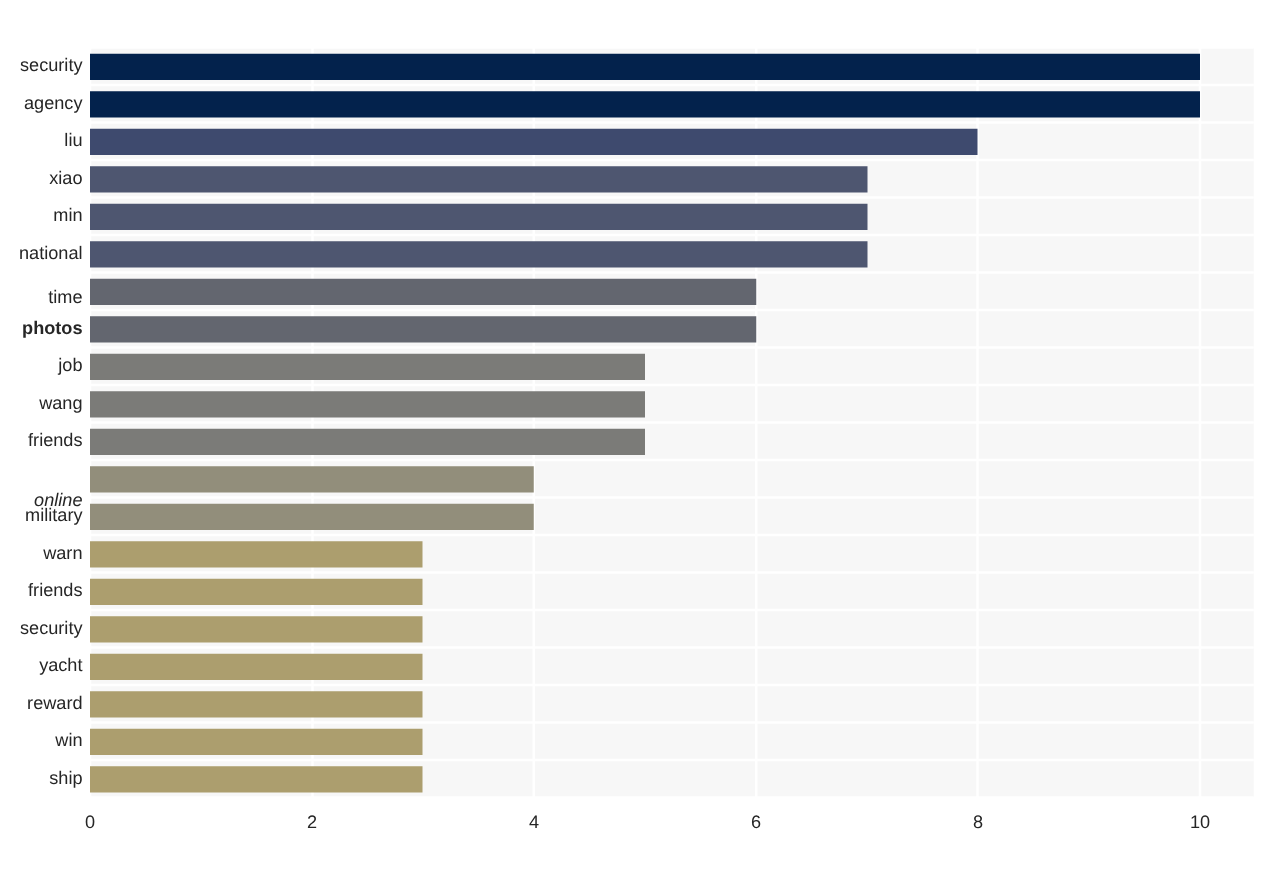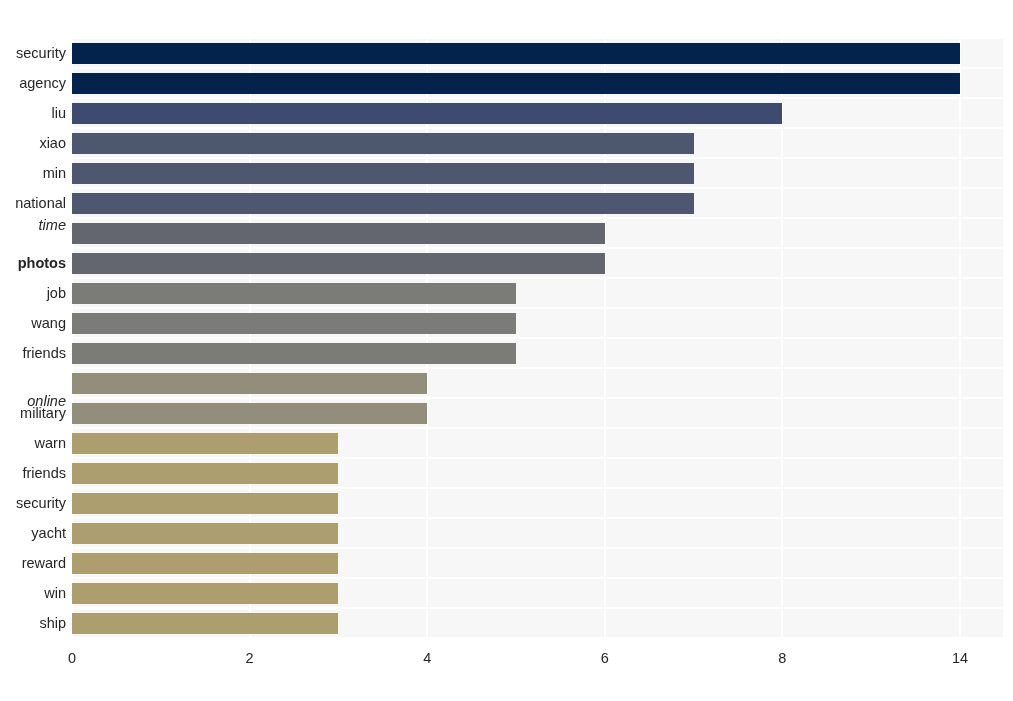--- a/index.html
+++ b/index.html
@@ -229,21 +229,21 @@
       </div>
   </div>
 
   <div id="y-axis">
       <div class="ytick" style="top: 7px;">security</div>
       <div class="ytick" style="top: 37px;">agency</div>
       <div class="ytick" style="top: 67px;">liu</div>
       <div class="ytick" style="top: 97px;">xiao</div>
       <div class="ytick" style="top: 127px;">min</div>
       <div class="ytick" style="top: 157px;">national</div>
-      <div class="ytick" style="top: 179px; font-style: italic;">time</div>
+      <div class="ytick" style="top: 192px;">time</div>
       <div class="ytick" style="top: 217px; font-weight: bold;">photos</div>
       <div class="ytick" style="top: 247px;">job</div>
       <div class="ytick" style="top: 277px;">wang</div>
       <div class="ytick" style="top: 307px;">friends</div>
       <div class="ytick" style="top: 355px; font-style: italic;">online</div>
       <div class="ytick" style="top: 367px; margin-left: 36px;">military</div>
       <div class="ytick" style="top: 397px;">warn</div>
       <div class="ytick" style="top: 427px;">friends</div>
       <div class="ytick" style="top: 457px;">security</div>
       <div class="ytick" style="top: 487px;">yacht</div>
@@ -251,17 +251,17 @@
       <div class="ytick" style="top: 547px;">win</div>
       <div class="ytick" style="top: 577px;">ship</div>
     </div>
 
   <div id="x-axis">
       <div class="xtick" style="left: 72px;">0</div>
       <div class="xtick" style="left: 249.6px;">2</div>
       <div class="xtick" style="left: 427.2px;">4</div>
       <div class="xtick" style="left: 604.8px;">6</div>
       <div class="xtick" style="left: 782.4px;">8</div>
-      <div class="xtick" style="left: 960px;">14</div>
+      <div class="xtick" style="left: 960px;">10</div>
     </div>
 
 
 </div>
 
 </body></html>

